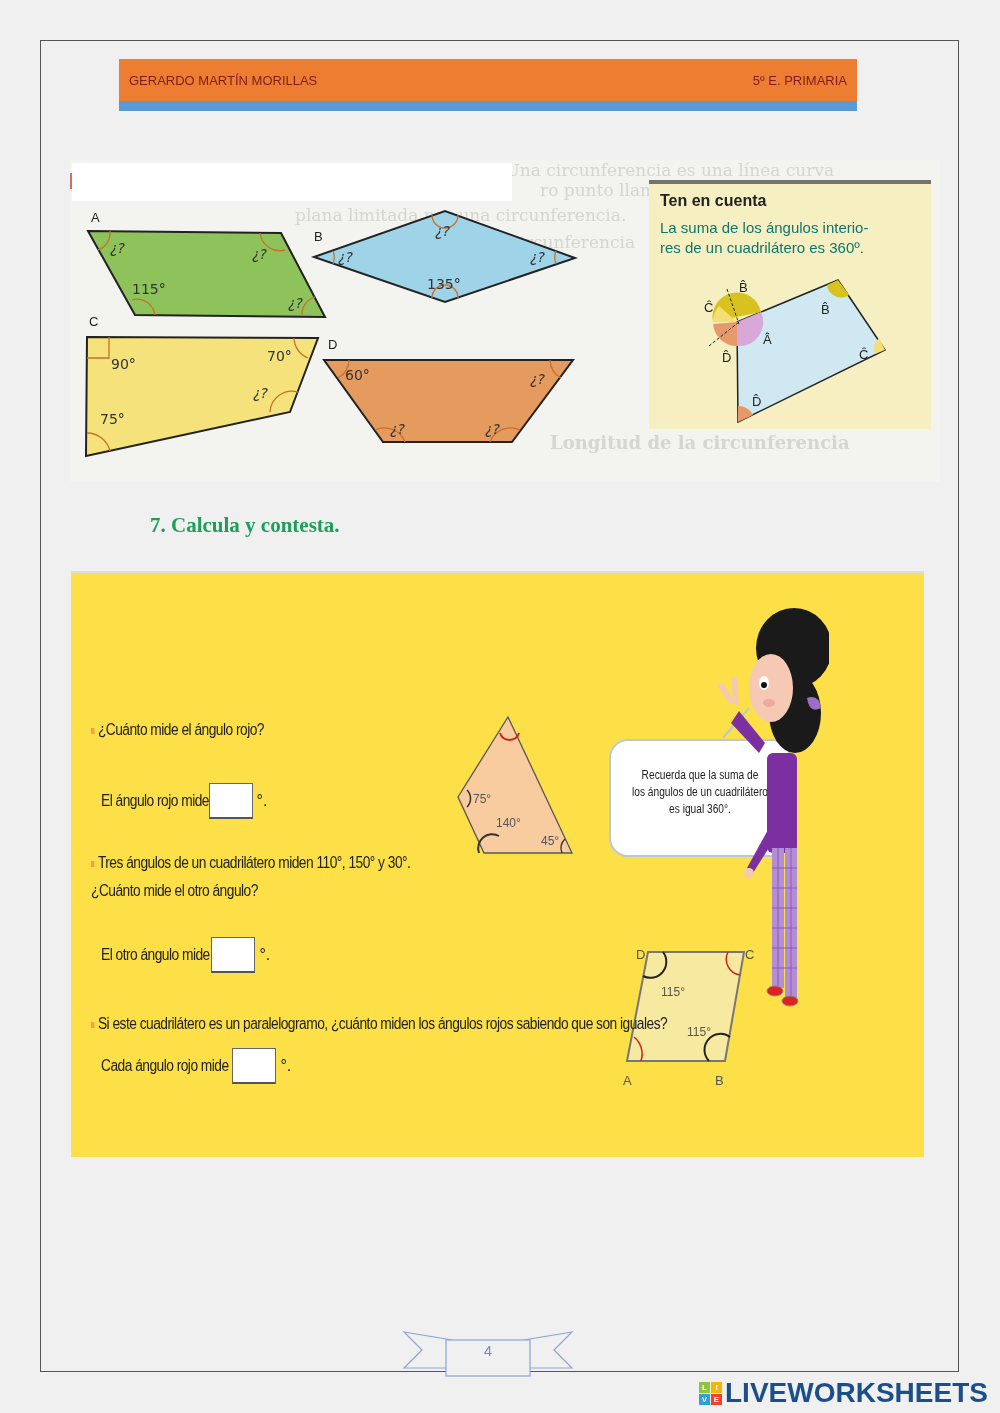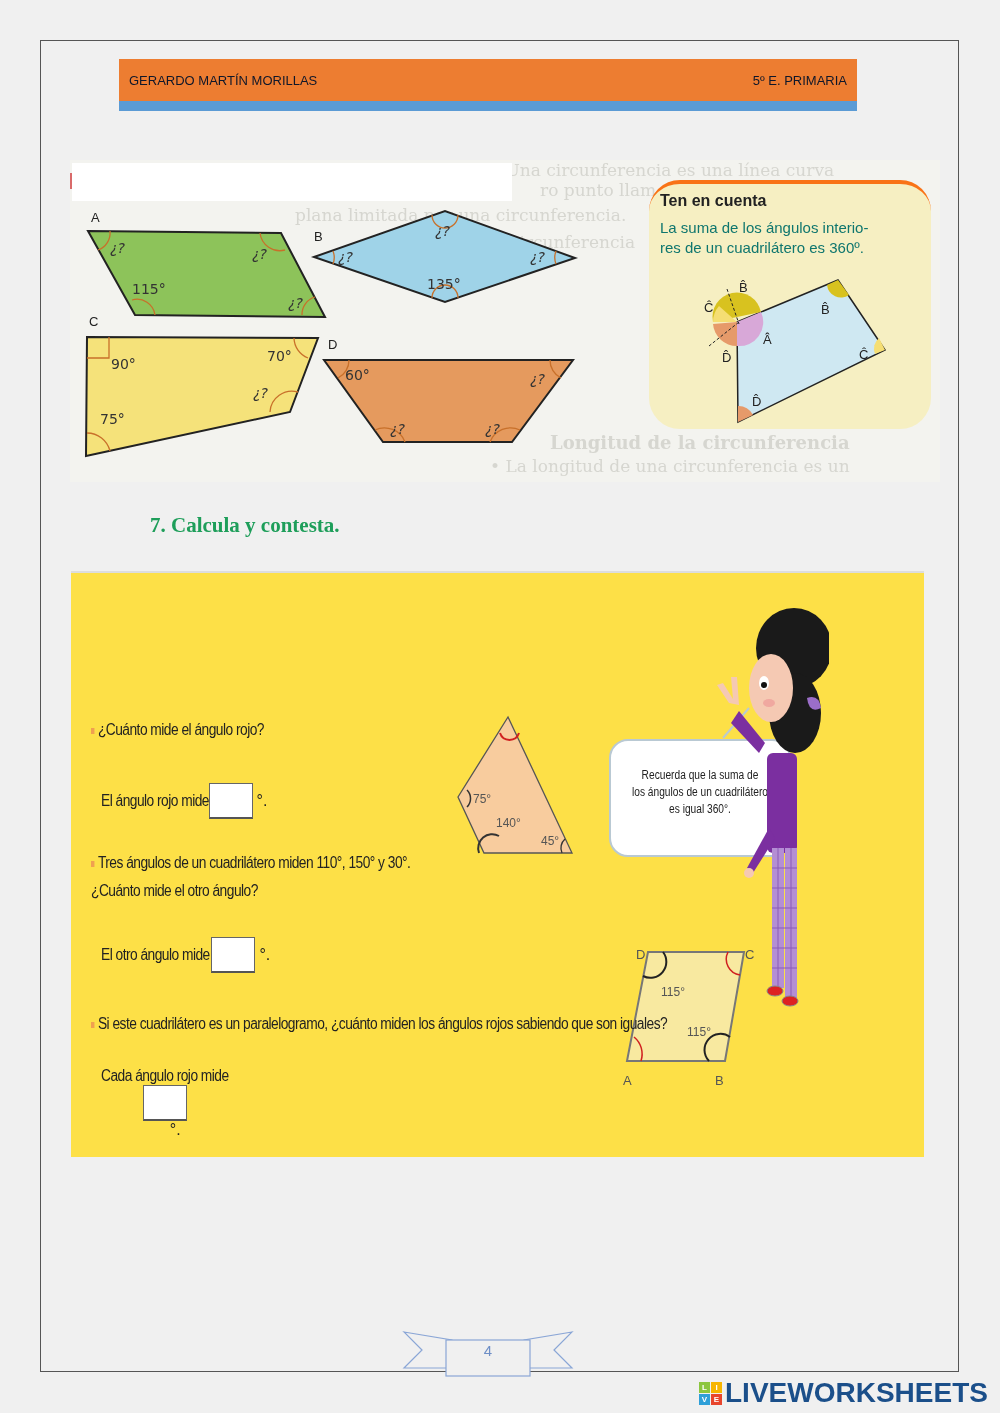--- a/index.html
+++ b/index.html
@@ -1,26 +1,26 @@
 <!DOCTYPE html>
 <html><head>
 <meta charset="utf-8">
 <style>
   html, body { margin:0; padding:0; }
   body { width:1000px; height:1413px; background:#f0f0f0; position:relative; overflow:hidden; font-family:"Liberation Sans", sans-serif; }
   .page-frame { position:absolute; left:40px; top:40px; width:919px; height:1332px; border:1px solid #555; box-sizing:border-box; }
-  .header-bar { position:absolute; left:119px; top:59px; width:738px; height:42px; background:#ed7d31; color:#0f172a; font-size:13px; }
+  .header-bar { position:absolute; left:119px; top:59px; width:738px; height:42px; background:#ed7d31; color:#7f1d1d; font-size:13px; }
   .header-bar .left { position:absolute; left:10px; top:14px; }
   .header-bar .right { position:absolute; right:10px; top:14px; }
   .header-stripe { position:absolute; left:119px; top:101px; width:738px; height:10px; background:#5b9bd5; }
   .top-image { position:absolute; left:70px; top:160px; width:870px; height:322px; background:#f3f3ef; overflow:hidden; }
   .top-image .ghost { position:absolute; color:#d6d6d0; font-family:"DejaVu Serif", serif; font-size:17px; white-space:nowrap; }
   .mask { position:absolute; left:2px; top:3px; width:440px; height:38px; background:#fff; }
   .mask-tick { position:absolute; left:0; top:13px; width:3px; height:16px; background:#d96a6a; }
-  .tip-box { position:absolute; left:579px; top:20px; width:282px; height:245px; background:#f6efc2; border-top:4px solid #f97316;border-radius:31px; }
+  .tip-box { position:absolute; left:579px; top:20px; width:282px; height:245px; background:#f6efc2; border-top:4px solid #737373; }
   .tip-title { position:absolute; left:11px; top:8px; font-weight:bold; font-size:16px; color:#222; }
   .tip-text { position:absolute; left:11px; top:34px; font-size:15px; line-height:20px; color:#0f766e; width:270px; }
   .section-title { position:absolute; left:150px; top:513px; font-family:"Liberation Serif", serif; font-weight:bold; font-size:21px; color:#1e9e5a; }
   .exercise-panel { position:absolute; left:71px; top:571px; width:853px; height:584px; background:#fde047; border-top:2px solid #ddd; }
   .q { position:absolute; font-size:16px; color:#222; letter-spacing:-0.6px; transform:scaleX(0.86); transform-origin:left top; white-space:nowrap; }
   .bullet { display:inline-block; width:4px; height:6px; background:#f0a050; margin-right:4px; vertical-align:middle; }
   .answer-row { position:absolute; font-size:16px; color:#222; display:flex; align-items:center; white-space:nowrap; }
   .answer-row .lbl { transform:scaleX(0.86); transform-origin:left center; display:inline-block; letter-spacing:-0.6px; }
   .answer-input { width:44px; height:36px; border:1px solid #666; border-bottom:2px solid #555; box-sizing:border-box; background:#fff; margin:0 4px; font-size:16px; padding:0 3px; }
   .bubble { position:absolute; left:538px; top:166px; width:182px; height:118px; background:#fff; border:2px solid #b9c9d3; border-radius:19px; box-sizing:border-box;padding-left:8px; }
@@ -42,21 +42,20 @@
   <span class="right">5º E. PRIMARIA</span>
 </div>
 <div class="header-stripe"></div>
 
 <div class="top-image">
   <span class="ghost" style="left:420px;top:0px;">• Una circunferencia es una línea curva</span>
   <span class="ghost" style="left:470px;top:20px;">ro punto llam</span>
   <span class="ghost" style="left:225px;top:45px;">plana limitada por una circunferencia.</span>
   <span class="ghost" style="left:440px;top:72px;">circunferencia</span>
   <span class="ghost" style="left:480px;top:260px;font-weight:bold;font-size:18px;margin-top:12px;">Longitud de la circunferencia</span>
-  <span class="ghost" style="left:420px;top:296px;">• La longitud de una circunferencia es un</span>
 
   <div class="mask-tick"></div>
   <div class="mask"></div>
 
   <svg width="870" height="322" style="position:absolute;left:0;top:0;">
 
     <text x="21" y="62" font-size="13" fill="#222" font-family="Liberation Sans, sans-serif">A</text>
     <polygon points="18,71 211,73 255,157 65,155" fill="#8dc35a" stroke="#222" stroke-width="2"></polygon>
     <path d="M40,71 A18,18 0 0 1 28,90" fill="none" stroke="#c8702a" stroke-width="1.3"></path>
     <path d="M190,73 A20,20 0 0 0 215,90" fill="none" stroke="#c8702a" stroke-width="1.3"></path>
@@ -211,21 +210,21 @@
     <path d="M109,13 A16,16 0 0 0 121,36" fill="none" stroke="#d02020" stroke-width="1.5"></path>
     <path d="M15,98 A22,22 0 0 1 22,122" fill="none" stroke="#d02020" stroke-width="1.5"></path>
     <path d="M90,122 A16,16 0 0 1 111,98" fill="none" stroke="#222" stroke-width="2"></path>
     <text x="42" y="57" font-size="12" fill="#555" font-family="Liberation Sans, sans-serif">115°</text>
     <text x="68" y="97" font-size="12" fill="#555" font-family="Liberation Sans, sans-serif">115°</text>
   </svg>
 
   <div class="q" style="left:20px;top:442px;">
     <span class="bullet"></span><span>Si este cuadrilátero es un paralelogramo, ¿cuánto miden los ángulos rojos sabiendo que son iguales?</span>
   </div>
-  <div class="answer-row" style="left:30px;top:494px;flex-direction:column;">
+  <div class="answer-row" style="left:30px;top:475px;">
     <span class="lbl">Cada ángulo rojo mide</span>
     <input class="answer-input" type="text" style="margin-left: -17px;" value="">
     <span>°.</span>
   </div>
 </div>
 
 <div class="page-number">
   <svg width="172" height="50" style="position:absolute;left:0;top:0;">
     <path d="M2,4 L50,12 L50,40 L2,40 L20,22 Z" fill="none" stroke="#8aa6d6" stroke-width="1.2"></path>
     <path d="M170,4 L122,12 L122,40 L170,40 L152,22 Z" fill="none" stroke="#8aa6d6" stroke-width="1.2"></path>

